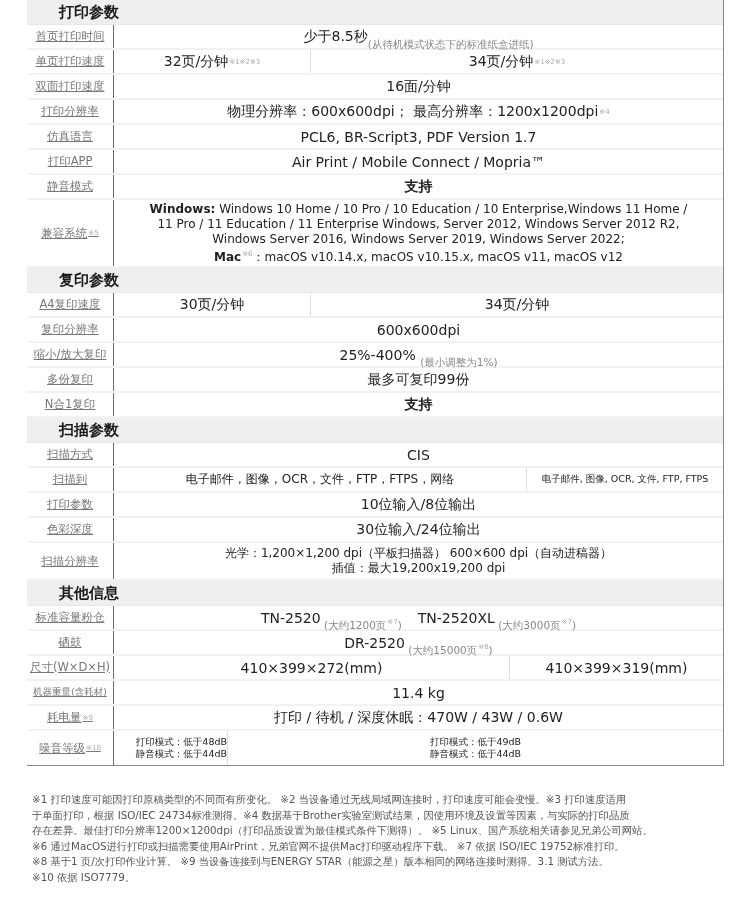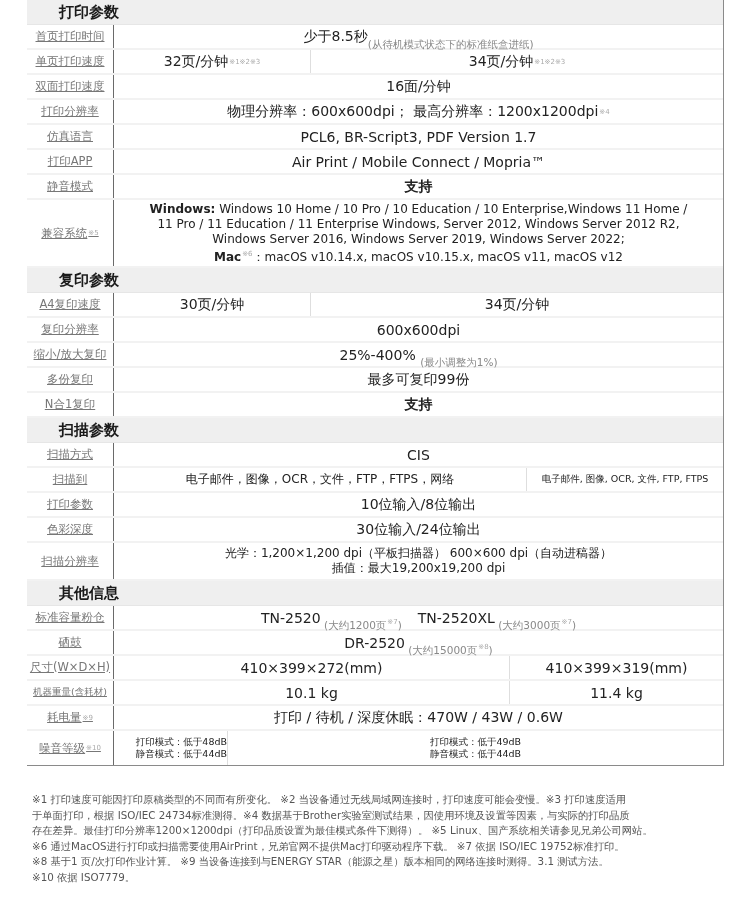--- a/index.html
+++ b/index.html
@@ -154,21 +154,20 @@
       <span class="note">&nbsp;<span>(大约15000页</span><span class="sup">※8</span><span>)</span></span>
     </div>
   </div>
   <div class="row" style="height:23px">
     <div class="lbl">尺寸(W×D×H)</div>
     <div class="cell" style="flex:0 0 395px">410×399×272(mm)</div>
     <div class="cell">410×399×319(mm)</div>
   </div>
   <div class="row" style="height:23px">
     <div class="lbl small">机器重量(含耗材)</div>
-    <div class="cell" style="flex:0 0 395px">10.1 kg</div>
     <div class="cell">11.4 kg</div>
   </div>
   <div class="row" style="height:23px">
     <div class="lbl">
       <span>耗电量</span>
         <span class="sup">※9</span>
     </div>
     <div class="cell">打印 / 待机 / 深度休眠：470W / 43W / 0.6W</div>
   </div>
   <div class="row" style="height:34px;border-bottom:none">

